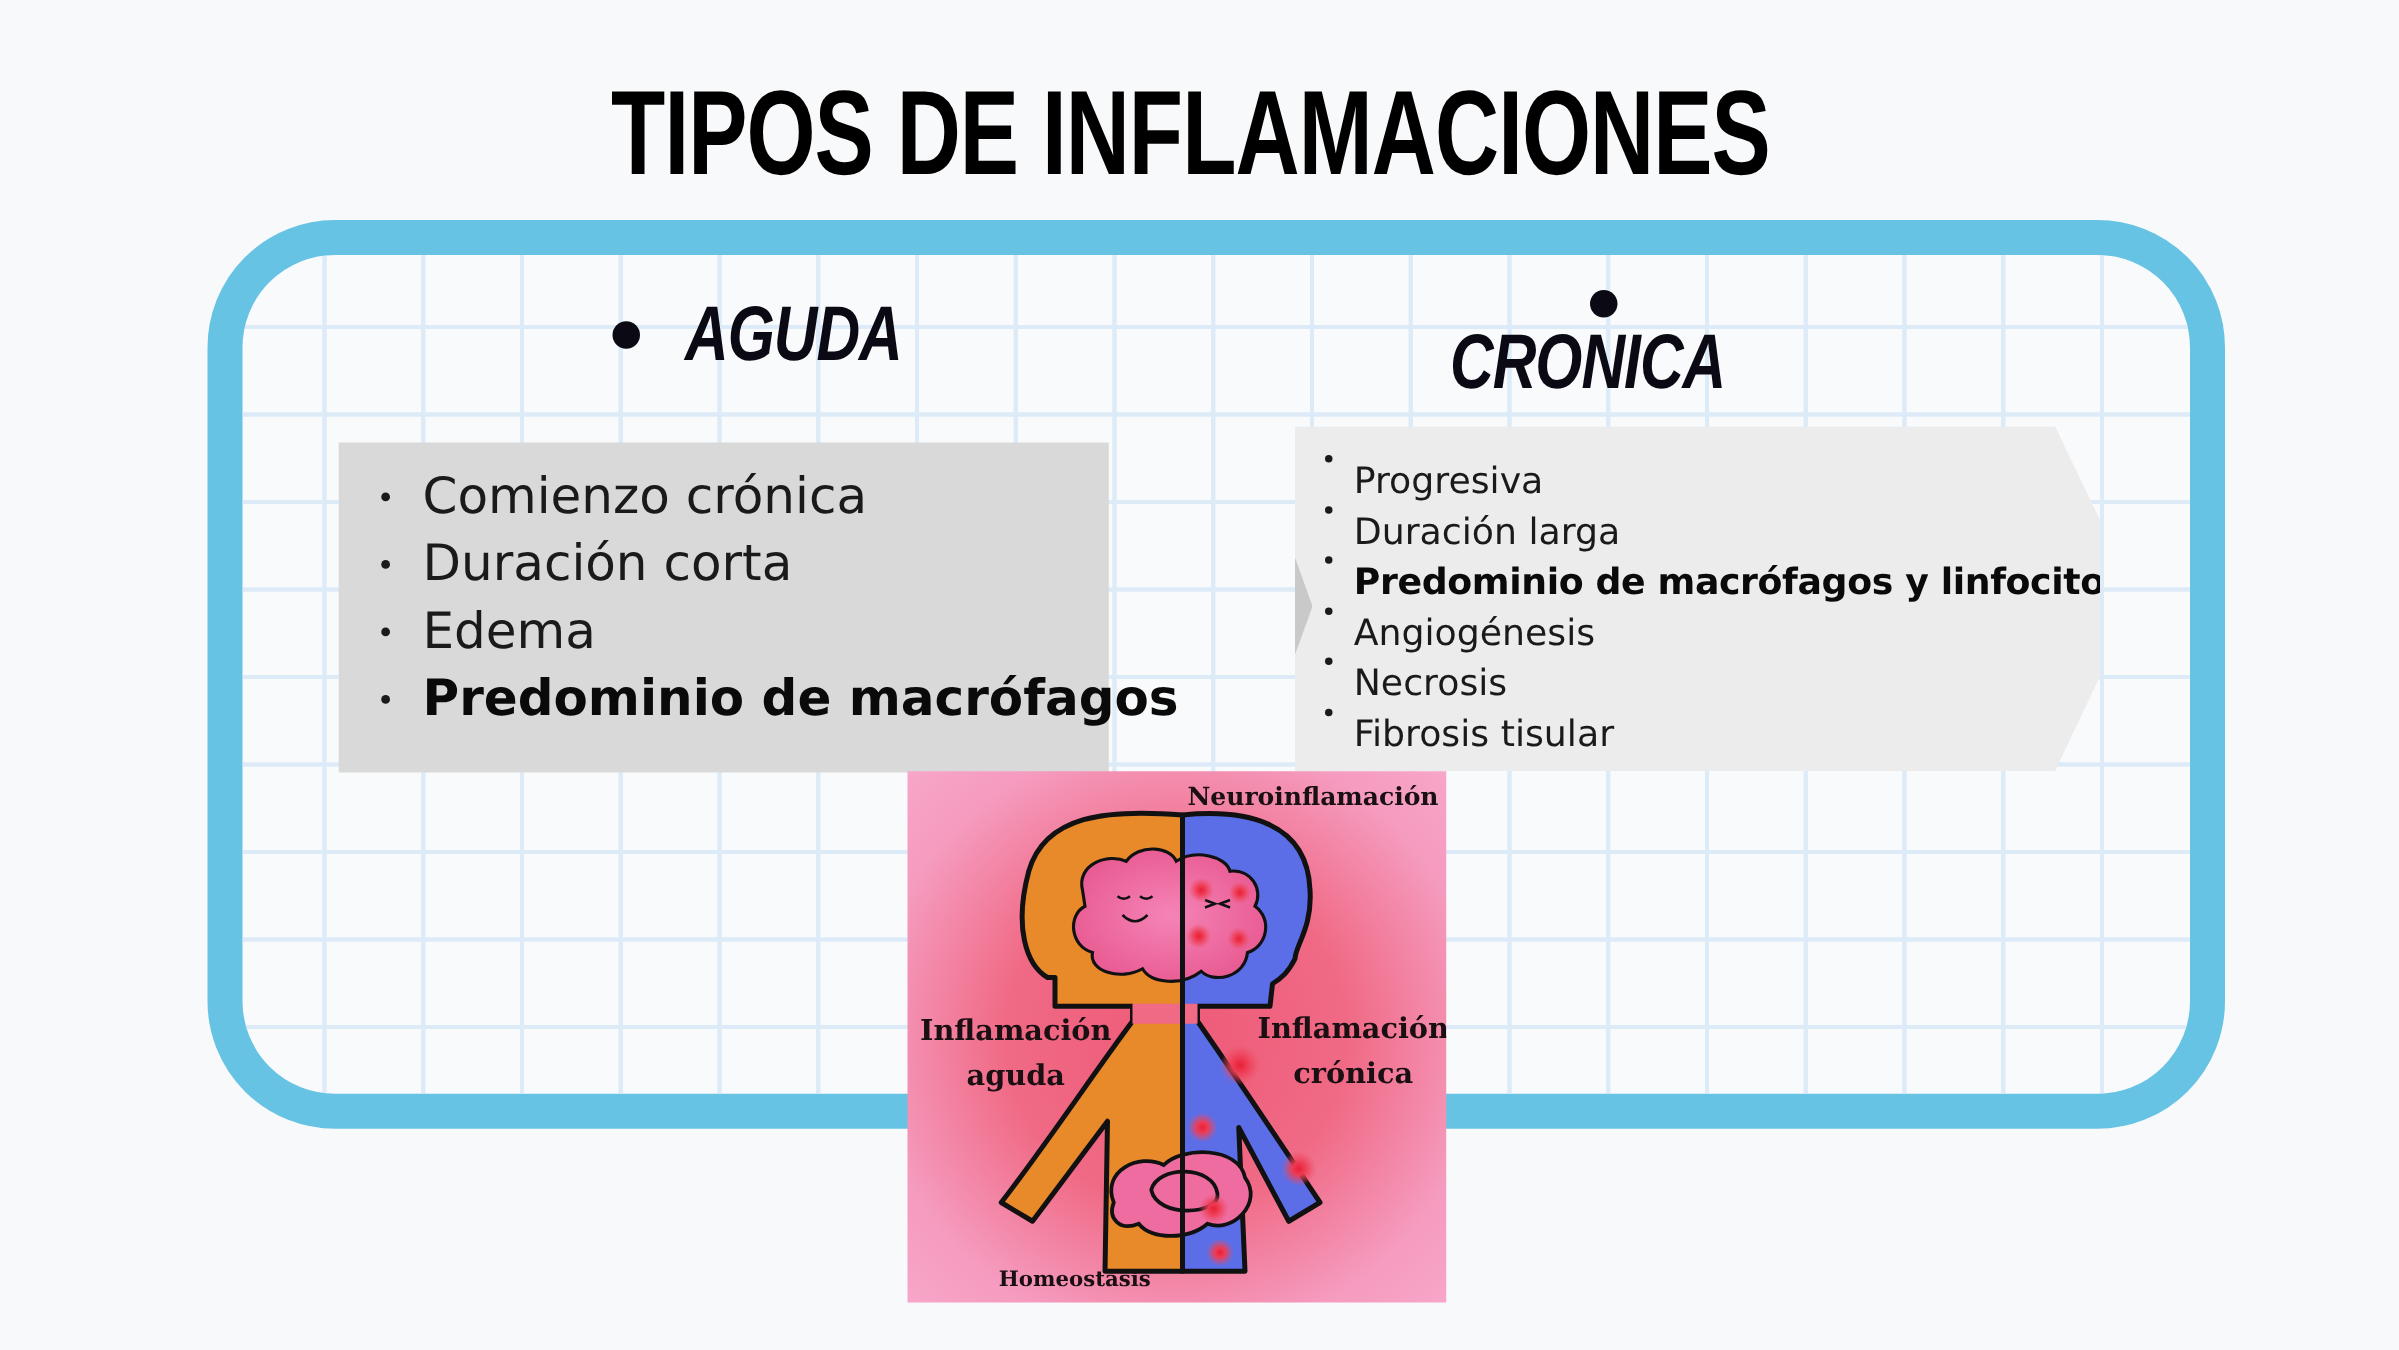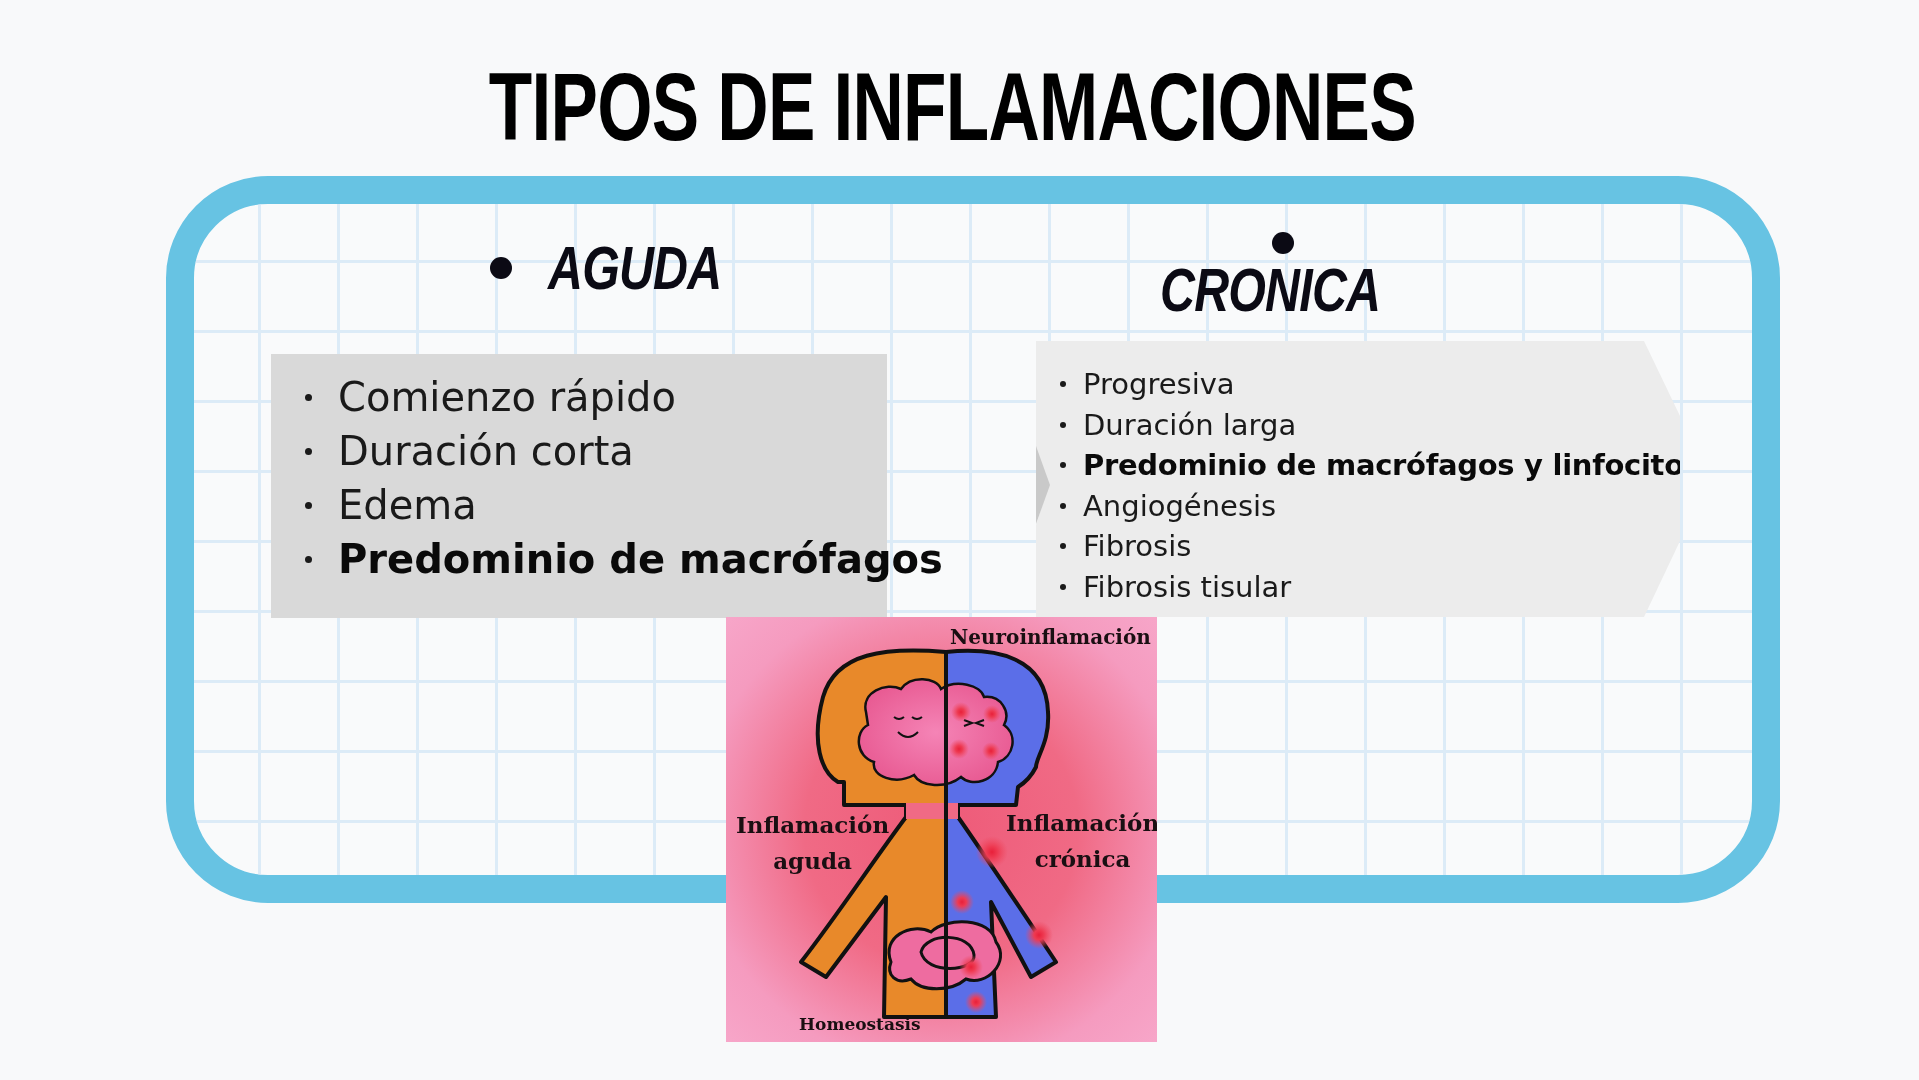--- a/index.html
+++ b/index.html
@@ -126,21 +126,20 @@
     box-sizing: border-box;
     padding: 23px 0 0 24px;
   }
   .box-cronica ul {
     list-style: none;
     margin: 0;
     padding: 0;
   }
   .box-cronica li {
     display: flex;
-    align-items: center;
     font-size: 29px;
     line-height: 40.5px;
     color: #1a1a1a;
     white-space: nowrap;
   }
   .box-cronica li .bullet {
     width: 6px;
     height: 6px;
     border-radius: 50%;
     background: #1a1a1a;
@@ -197,21 +196,21 @@
 
 <div class="heading heading-cronica">
   <span class="dot"></span>
   <span class="label">CRONICA</span>
 </div>
 
 <div class="box-aguda">
   <ul>
     <li>
         <span class="bullet"></span>
-        <span>Comienzo rápido</span>
+        <span>Comienzo crónica</span>
       </li>
     <li>
         <span class="bullet"></span>
         <span>Duración corta</span>
       </li>
     <li>
         <span class="bullet"></span>
         <span>Edema</span>
       </li>
     <li class="bold">
@@ -234,21 +233,21 @@
     <li class="bold">
         <span class="bullet"></span>
         <span>Predominio de macrófagos y linfocitos</span>
       </li>
     <li>
         <span class="bullet"></span>
         <span>Angiogénesis</span>
       </li>
     <li>
         <span class="bullet"></span>
-        <span>Fibrosis</span>
+        <span>Necrosis</span>
       </li>
     <li>
         <span class="bullet"></span>
         <span>Fibrosis tisular</span>
       </li>
   </ul>
 </div>
 <div class="chev-tab"></div>
 
 <div class="illustration">

